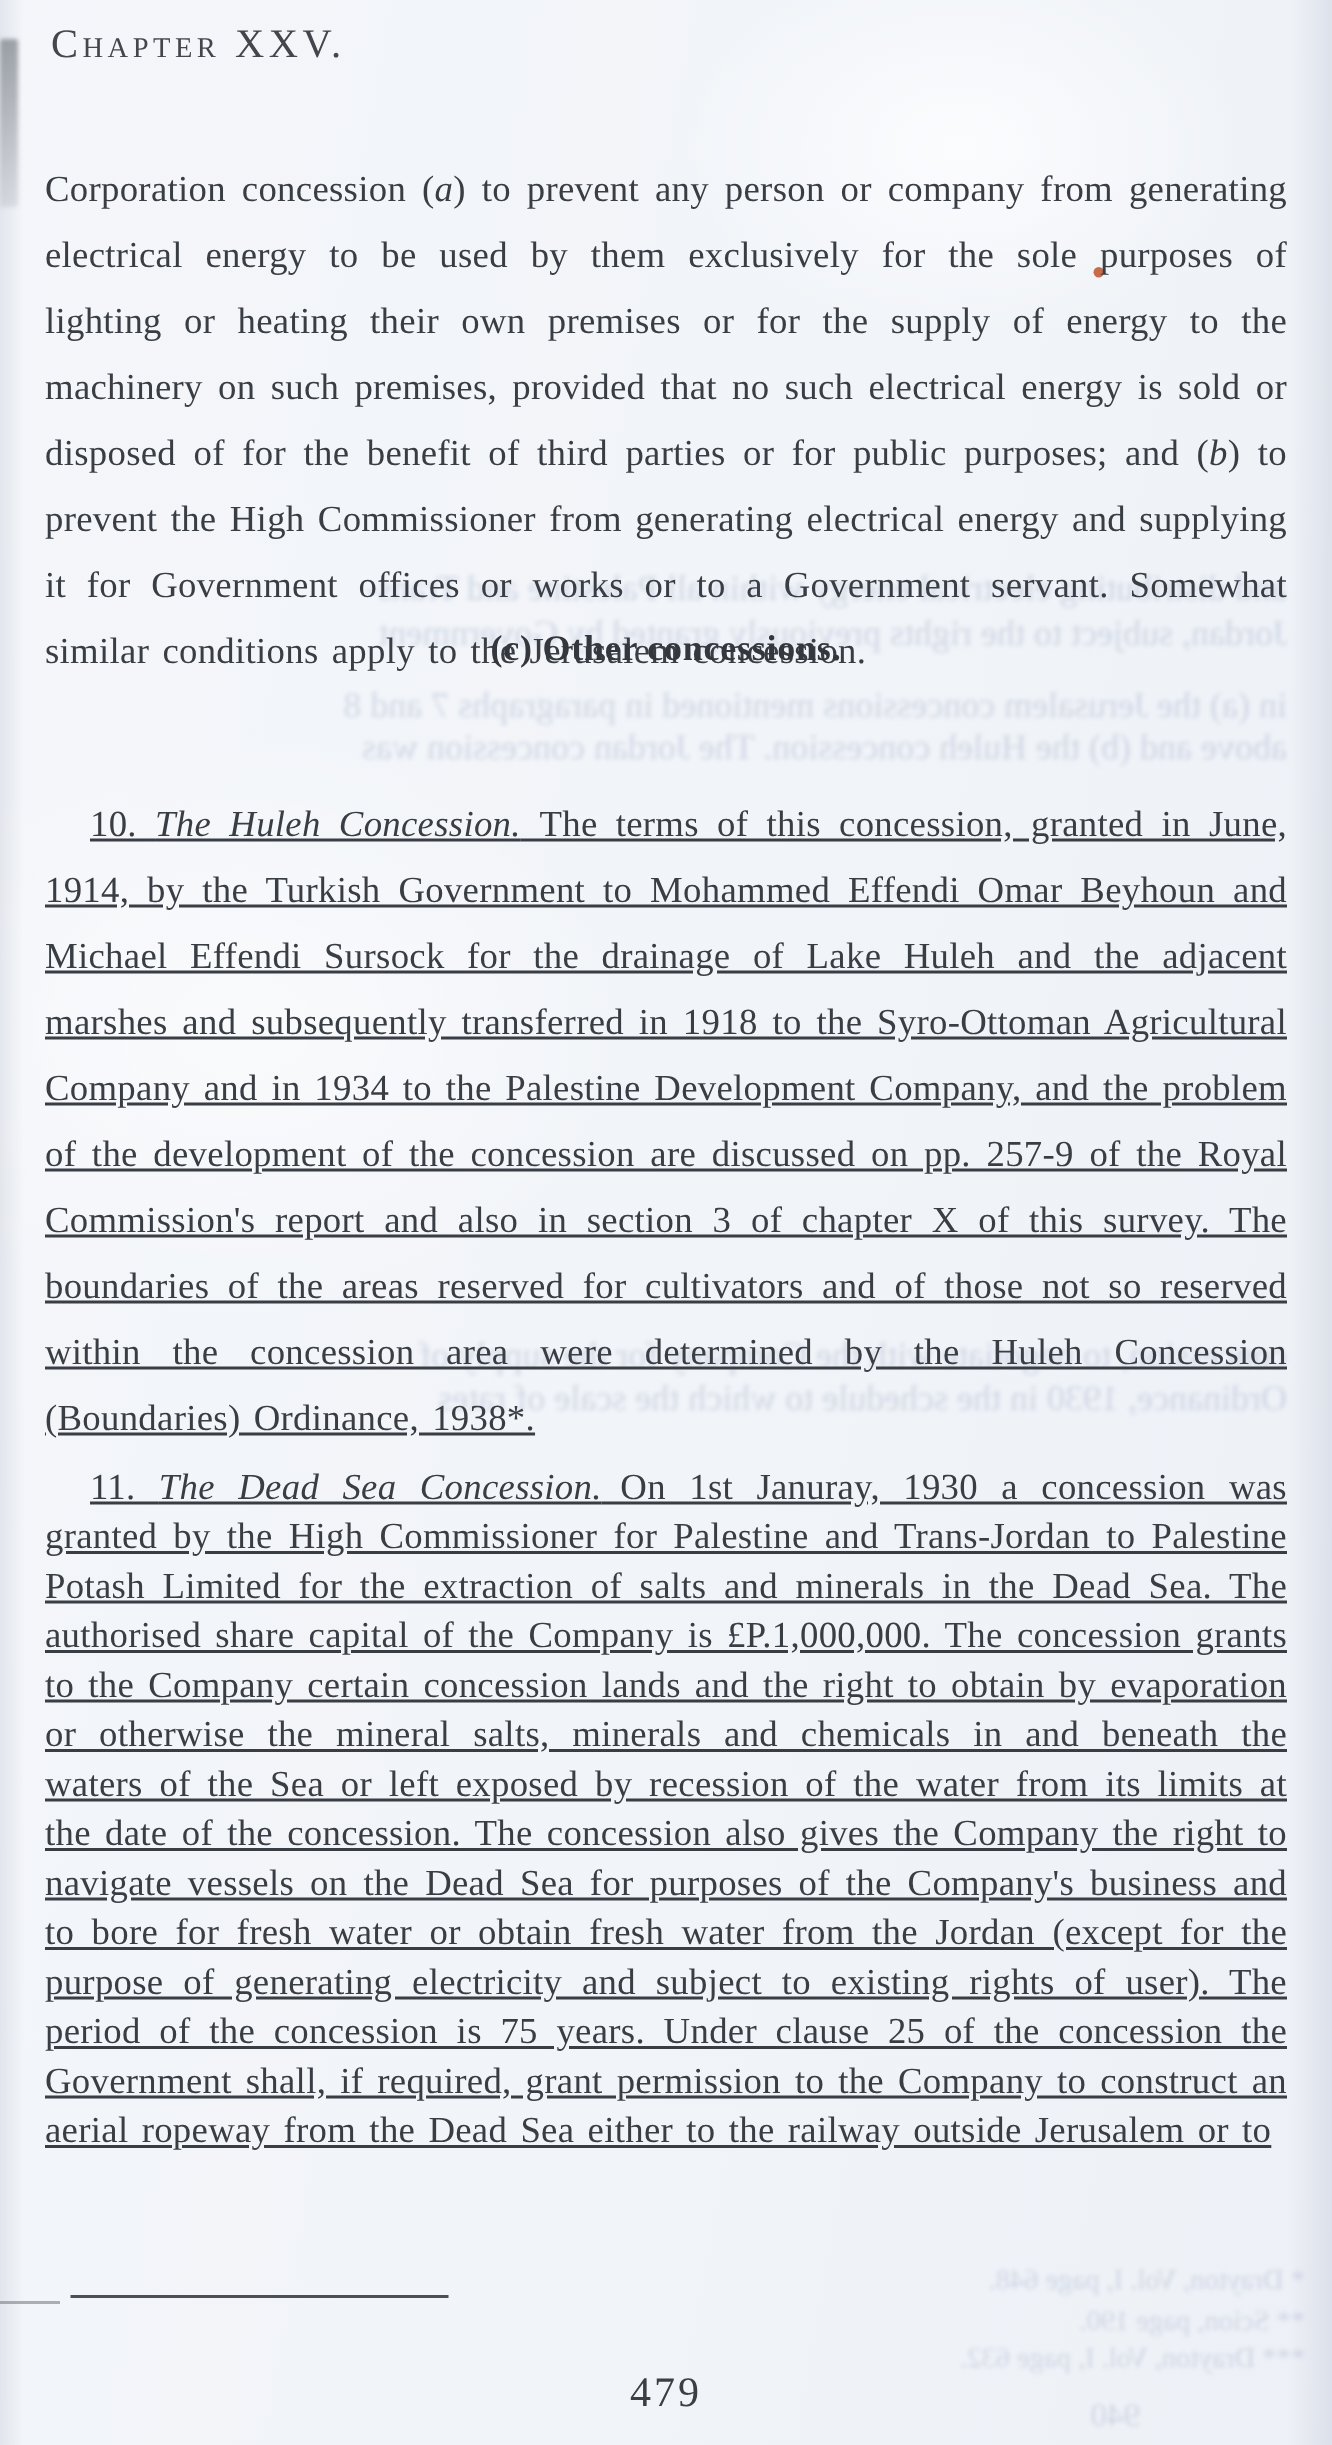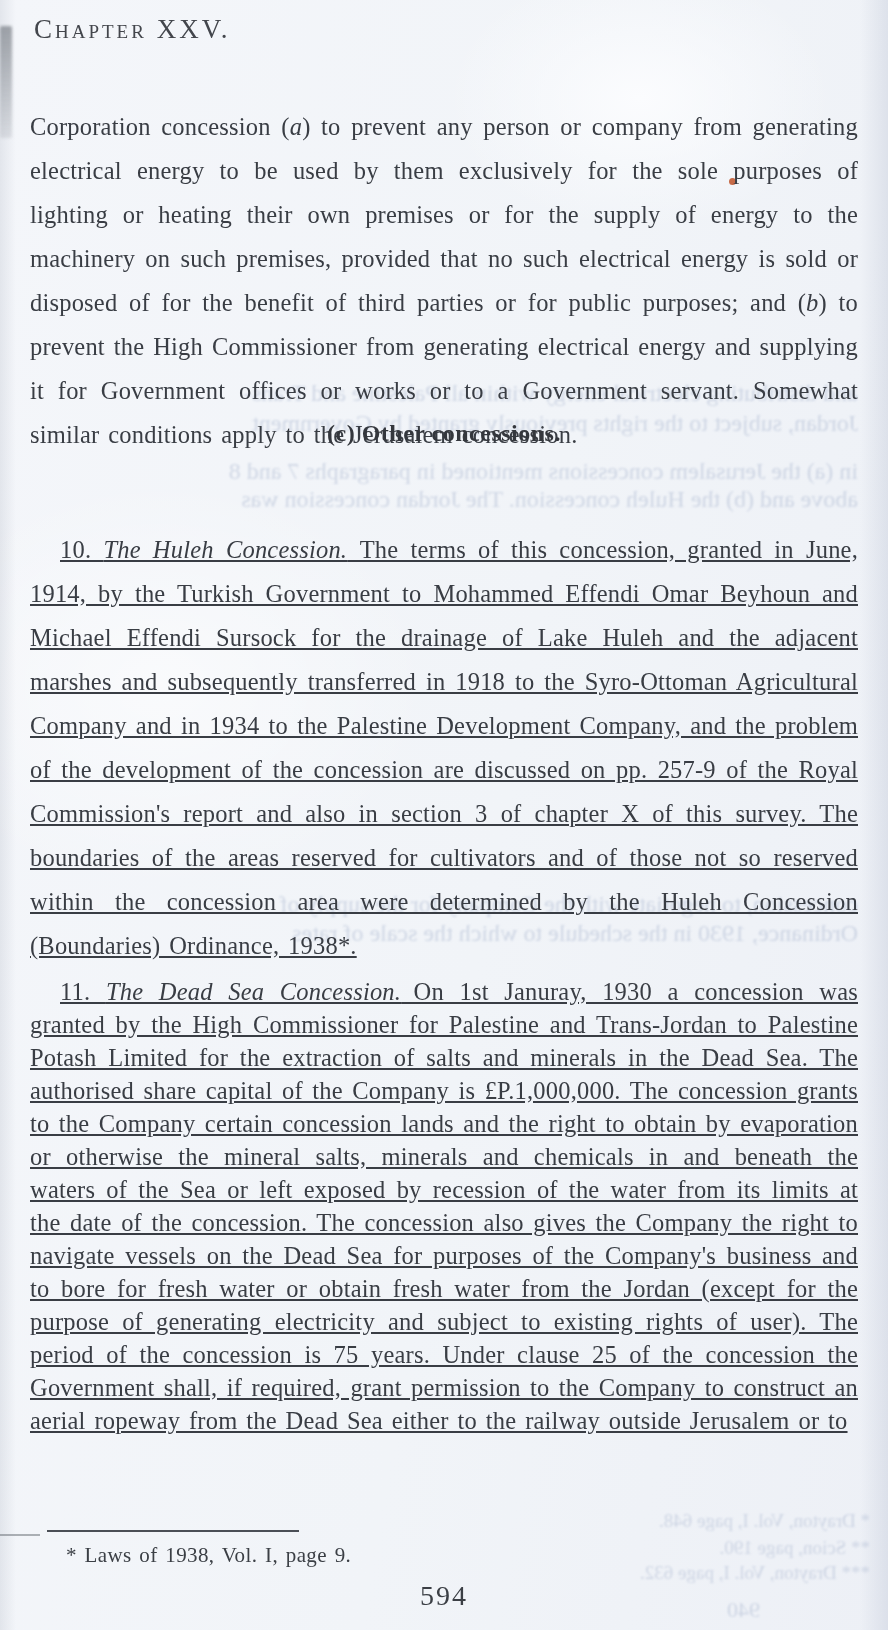--- a/index.html
+++ b/index.html
@@ -125,21 +125,20 @@
 
     <div class="section-heading">(c) Other concessions.</div>
 
     <p class="para indented" id="para-huleh"><span>10. </span><i>The Huleh Concession.</i><span> The terms of this concession, granted in June, 1914, by the Turkish Government to Mohammed Effendi Omar Beyhoun and Michael Effendi Sursock for the drainage of Lake Huleh and the adjacent marshes and subsequently transferred in 1918 to the Syro-Ottoman Agricultural Company and in 1934 to the Palestine Development Company, and the problem of the development of the concession are discussed on pp. 257-9 of the Royal Commission's report and also in section 3 of chapter X of this survey. The boundaries of the areas reserved for cultivators and of those not so reserved within the concession area were determined by the Huleh Concession (Boundaries) Ordinance, 1938*.</span></p>
 
     <p class="para indented" id="para-deadsea"><span>11. </span><i>The Dead Sea Concession.</i><span> On 1st Januray, 1930 a concession was granted by the High Commissioner for Palestine and Trans-Jordan to Palestine Potash Limited for the extraction of salts and minerals in the Dead Sea. The authorised share capital of the Company is £P.1,000,000. The concession grants to the Company certain concession lands and the right to obtain by evaporation or otherwise the mineral salts, minerals and chemicals in and beneath the waters of the Sea or left exposed by recession of the water from its limits at the date of the concession. The concession also gives the Company the right to navigate vessels on the Dead Sea for purposes of the Company's business and to bore for fresh water or obtain fresh water from the Jordan (except for the purpose of generating electricity and subject to existing rights of user). The period of the concession is 75 years. Under clause 25 of the concession the Government shall, if required, grant permission to the Company to construct an aerial ropeway from the Dead Sea either to the railway outside Jerusalem or to</span></p>
 
     <div class="footnote-rule-short"></div>
     <div class="footnote-rule"></div>
 
-    <div class="footnote">* Laws of 1938, Vol. I, page 9.</div>
 
-    <div class="page-number">594</div>
+    <div class="page-number">479</div>
   </div>
 
   <div class="smudge-top-left"></div>
   <div class="stray-dot"></div>
 
 </div>
 
 </body></html>

